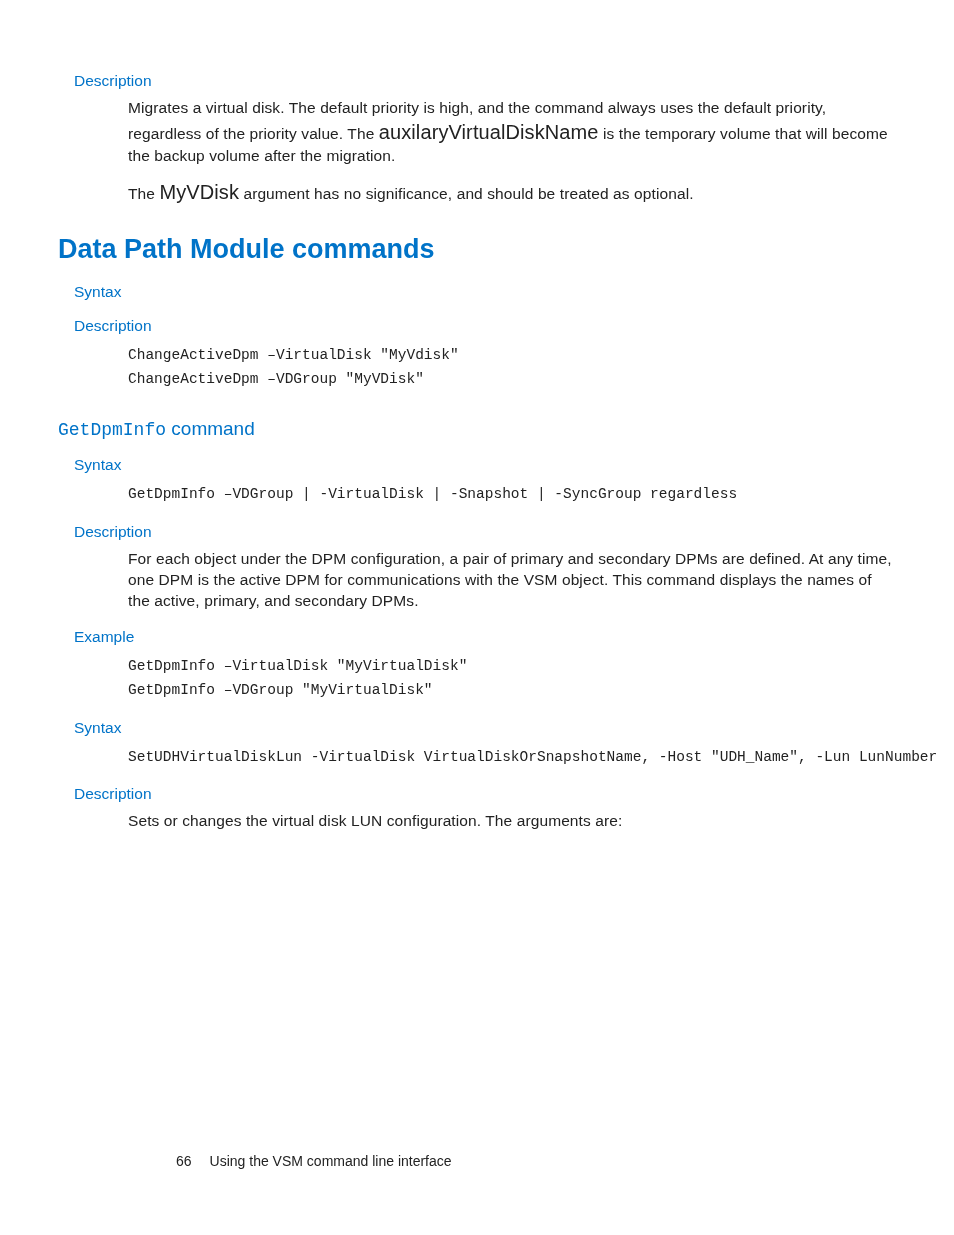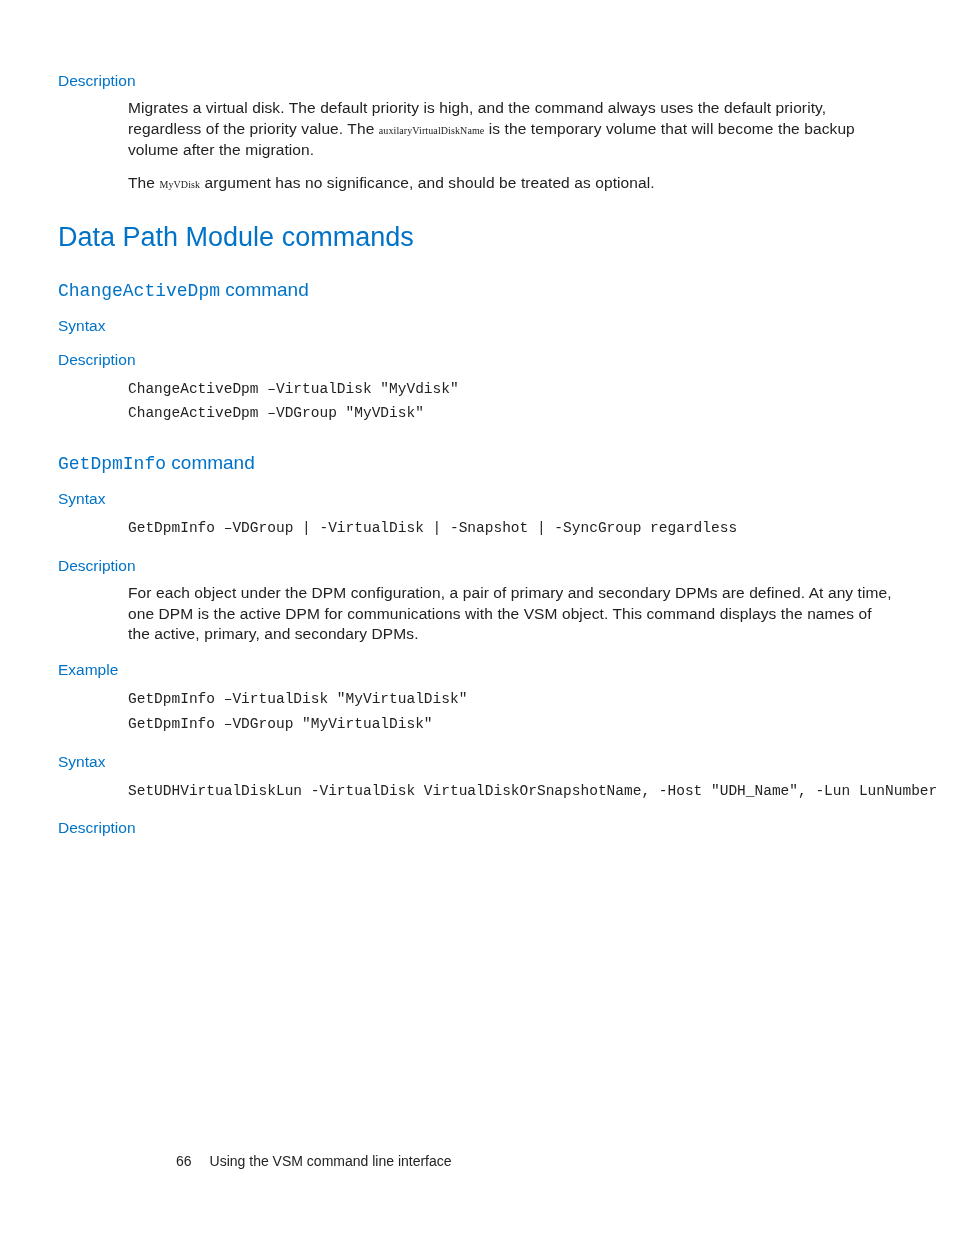--- a/index.html
+++ b/index.html
@@ -15,51 +15,51 @@
   .page {
     box-sizing: border-box;
     width: 954px;
     min-height: 1235px;
     padding: 56px 58px 0 58px;
     position: relative;
   }
   .hblue  { color: #0073c8; }
   .h1 {
     font-size: 27px;
-    font-weight: 400;
+    font-weight: 700;
     margin: 28px 0 18px 0;
   }
   .h2 {
     font-size: 19px;
     font-weight: 300;
     margin: 26px 0 12px 0;
     color: #0073c8;
   }
   .h2 code.cmd-mono {
     font-family: "Courier New", Courier, monospace;
     font-size: 18px;
     font-weight: normal;
     color: #0073c8;
   }
   .label {
     color: #0073c8;
     font-size: 15.5px;
     font-weight: 300;
-    margin: 16px 0 8px 0;
+    margin: 16px 0 8px 16px;
   }
   .body {
     font-size: 15.5px;
     line-height: 1.35;
     margin: 0 0 12px 70px;
     max-width: 790px;
     letter-spacing: 0.1px;
   }
   code.inline {
-    font-family: Liberation Serif, serif;
-    font-size: 10px;
+    font-family: Liberation Sans, sans-serif;
+    font-size: 20px;
   }
   pre.block {
     font-family: "Courier New", Courier, monospace;
     font-size: 14.5px;
     white-space: pre;
     margin: 0 0 16px 70px;
     line-height: 1.7;
   }
   .footer {
     position: absolute;
@@ -80,39 +80,37 @@
   <div class="label">Description</div>
   <p class="body">
     <span>Migrates a virtual disk. The default priority is high, and the command always uses the default priority, regardless of the priority value. The </span><code class="inline">auxilaryVirtualDiskName</code><span> is the temporary volume that will become the backup volume after the migration.</span>
   </p>
   <p class="body">
     <span>The </span><code class="inline">MyVDisk</code><span> argument has no significance, and should be treated as optional.</span>
   </p>
 
   <div class="h1 hblue">Data Path Module commands</div>
 
-  <div class="h2">
-    <code class="cmd-mono">ChangeActiveDpm</code><span> command</span>
-  </div>
   <div class="label">Syntax</div>
   <div class="label">Description</div>
   <pre class="block">ChangeActiveDpm –VirtualDisk "MyVdisk"
 ChangeActiveDpm –VDGroup "MyVDisk"</pre>
 
   <div class="h2">
     <code class="cmd-mono">GetDpmInfo</code><span> command</span>
   </div>
   <div class="label">Syntax</div>
   <pre class="block">GetDpmInfo –VDGroup | -VirtualDisk | -Snapshot | -SyncGroup regardless</pre>
   <div class="label">Description</div>
   <p class="body">For each object under the DPM configuration, a pair of primary and secondary DPMs are defined. At any time, one DPM is the active DPM for communications with the VSM object. This command displays the names of the active, primary, and secondary DPMs.</p>
   <div class="label">Example</div>
   <pre class="block">GetDpmInfo –VirtualDisk "MyVirtualDisk"
 GetDpmInfo –VDGroup "MyVirtualDisk"</pre>
 
   <div class="label">Syntax</div>
   <pre class="block">SetUDHVirtualDiskLun -VirtualDisk VirtualDiskOrSnapshotName, -Host "UDH_Name", -Lun LunNumber</pre>
   <div class="label">Description</div>
+  <p class="body">Sets or changes the virtual disk LUN configuration. The arguments are:</p>
 
   <div class="footer">
     <span class="pnum">66</span><span>Using the VSM command line interface</span>
   </div>
 </div>
 
 </body></html>

